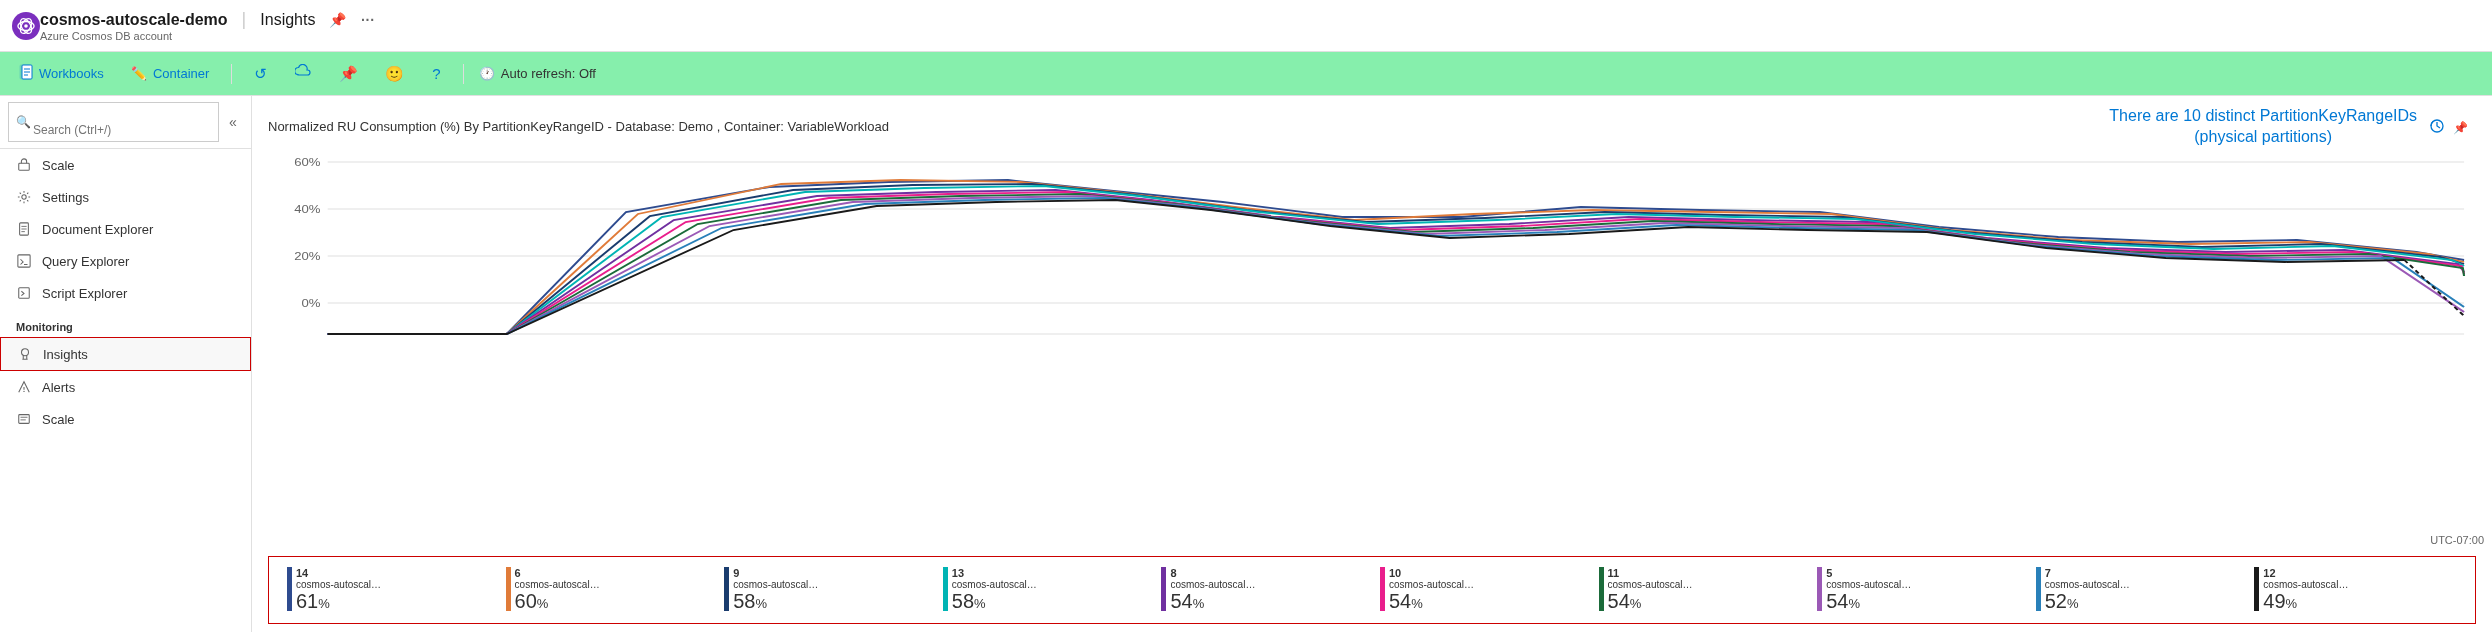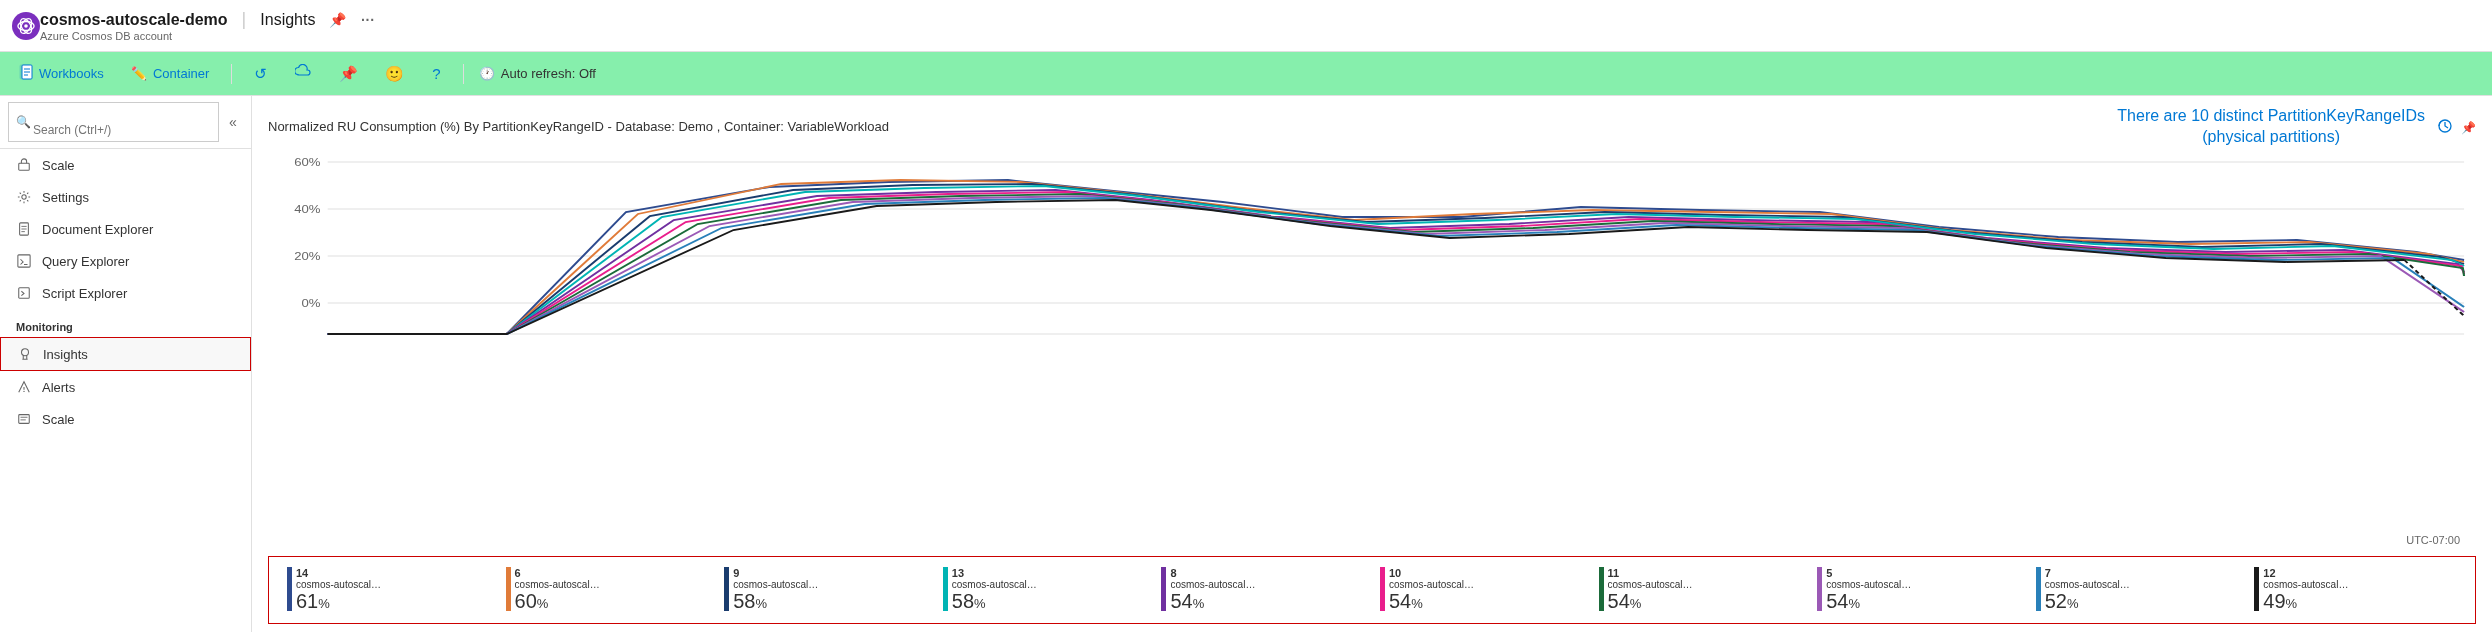--- a/index.html
+++ b/index.html
@@ -32,40 +32,40 @@
     .sidebar-search-icon { position: absolute; left: 8px; color: #666; font-size: 11px; }
     .sidebar-collapse { width: 20px; height: 20px; display: flex; align-items: center; justify-content: center; cursor: pointer; color: #666; font-size: 14px; margin-left: 4px; flex-shrink: 0; }
 
     .sidebar-item { display: flex; align-items: center; padding: 8px 16px; cursor: pointer; color: #333; font-size: 13px; gap: 10px; }
     .sidebar-item.active { background: #f0f0f0; border: 1px solid #c00; }
     .sidebar-item-icon { width: 16px; height: 16px; display: flex; align-items: center; justify-content: center; flex-shrink: 0; }
     .sidebar-section-label { padding: 12px 16px 4px 16px; font-size: 11px; font-weight: 600; color: #333; text-transform: none; }
 
     
     .content { flex: 1; overflow: auto; padding: 0; display: flex; flex-direction: column; }
-    .chart-header { padding: 10px 16px 4px 16px; display: flex; align-items: center; justify-content: space-between; }
+    .chart-header { padding: 10px 24px 4px 16px; display: flex; align-items: center; justify-content: space-between; }
     .chart-title { font-size: 13px; color: #333; font-weight: 400; }
     .chart-info { color: #0078d4; font-size: 15px; font-weight: 400; text-align: center; line-height: 1.3; }
     .chart-header-right { display: flex; align-items: center; gap: 12px; }
     .chart-header-icons { display: flex; gap: 8px; align-items: center; color: #0078d4; margin-top: 2px; }
 
     
     .chart-area { flex: 1; padding: 0 16px; position: relative; min-height: 200px; }
 
     
     .legend-row { display: flex; align-items: stretch; border: 1.5px solid #c00; margin: 8px 16px; padding: 8px 12px; gap: 4px; flex-wrap: nowrap; }
     .legend-item { display: flex; align-items: flex-start; gap: 4px; padding: 2px 6px; flex: 1; min-width: 0; }
     .legend-color-bar { width: 6px; min-height: 40px; flex-shrink: 0; }
     .legend-text { display: flex; flex-direction: column; }
     .legend-num { font-size: 11px; color: #333; font-weight: 600; }
     .legend-name { font-size: 10px; color: #333; white-space: nowrap; overflow: hidden; text-overflow: ellipsis; max-width: 80px; }
     .legend-pct { font-size: 18px; font-weight: 400; color: #333; }
     .legend-pct-sign { font-size: 13px; }
 
-    .timezone-label { text-align: right; padding: 0 32px 2px 0; font-size: 11px; color: #666; }
+    .timezone-label { text-align: right; padding: 0 8px 2px 0; font-size: 11px; color: #666; }
   </style>
 </head>
 <body>
 
 <div class="header">
   <div class="header-cosmos-icon">
     <svg width="18" height="18" viewBox="0 0 20 20">
         <ellipse cx="10" cy="10" rx="9" ry="5" fill="none" stroke="#fff" stroke-width="1.5"></ellipse>
         <ellipse cx="10" cy="10" rx="9" ry="5" fill="none" stroke="#fff" stroke-width="1.5" transform="rotate(60 10 10)"></ellipse>
         <ellipse cx="10" cy="10" rx="9" ry="5" fill="none" stroke="#fff" stroke-width="1.5" transform="rotate(120 10 10)"></ellipse>

